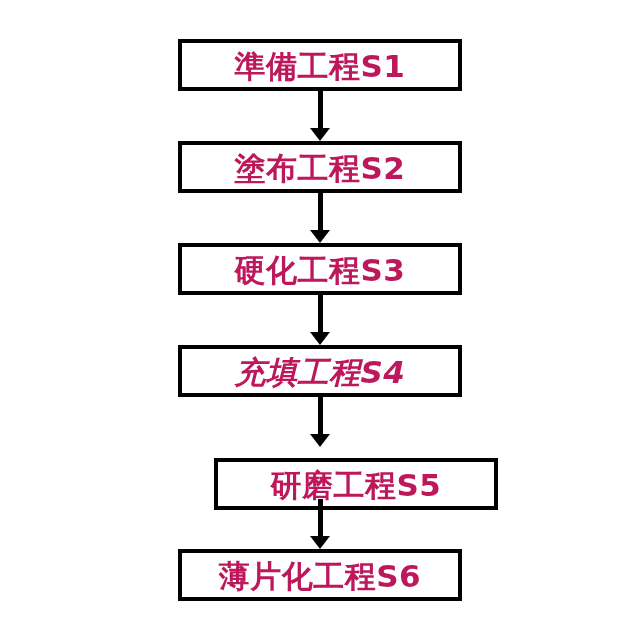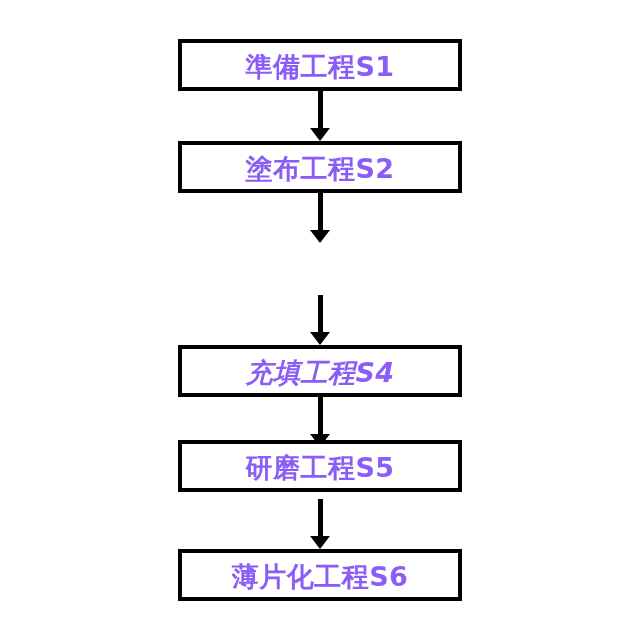--- a/index.html
+++ b/index.html
@@ -21,23 +21,23 @@
     width: 284px;
     height: 52px;
     box-sizing: border-box;
     border: 4px solid #000000;
     background: #ffffff;
     display: flex;
     align-items: center;
     justify-content: center;
   }
   .flow-box .label {
-    font-size: 27px;
+    font-size: 31px;
     font-weight: 600;
-    color: #8b5cf6;
+    color: #be185d;
     letter-spacing: 0.5px;
     white-space: nowrap;
     line-height: 1;
     padding-top: 2px;
   }
   .flow-arrow {
     position: absolute;
     left: 306px;
     width: 28px;
     height: 50px;
@@ -55,21 +55,21 @@
     height: 0;
     border-left: 10px solid transparent;
     border-right: 10px solid transparent;
     border-top: 13px solid #000000;
   }
   
   .pos-box-0 { top: 39px; }
   .pos-box-1 { top: 141px; align-items: center; }
   .pos-box-2 { top: 243px; }
   .pos-box-3 { top: 345px; font-style: italic; }
-  .pos-box-4 { top: 440px; }
+  .pos-box-4 { top: 458px; margin-left: 36px; }
   .pos-box-5 { top: 549px; justify-content: center; }
   .pos-arrow-0 { top: 91px; }
   .pos-arrow-1 { top: 193px; }
   .pos-arrow-2 { top: 295px; }
   .pos-arrow-3 { top: 397px; }
   .pos-arrow-4 { top: 499px; }
 </style>
 </head>
 <body>
 
@@ -86,20 +86,23 @@
 
   <div class="flow-box pos-box-1">
     <span class="label">塗布工程S2</span>
   </div>
 
   <div class="flow-arrow pos-arrow-1">
     <div class="stem"></div>
     <div class="head"></div>
   </div>
 
+  <div class="flow-box pos-box-2">
+    <span class="label">硬化工程S3</span>
+  </div>
 
   <div class="flow-arrow pos-arrow-2">
     <div class="stem"></div>
     <div class="head"></div>
   </div>
 
   <div class="flow-box pos-box-3">
     <span class="label">充填工程S4</span>
   </div>
 

